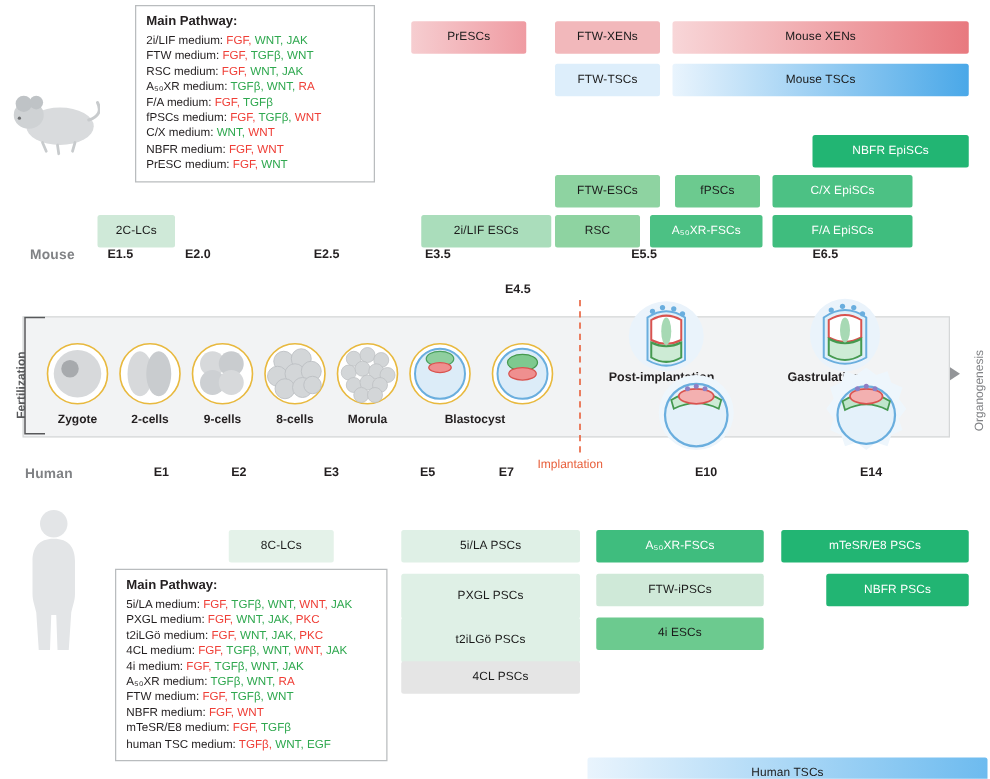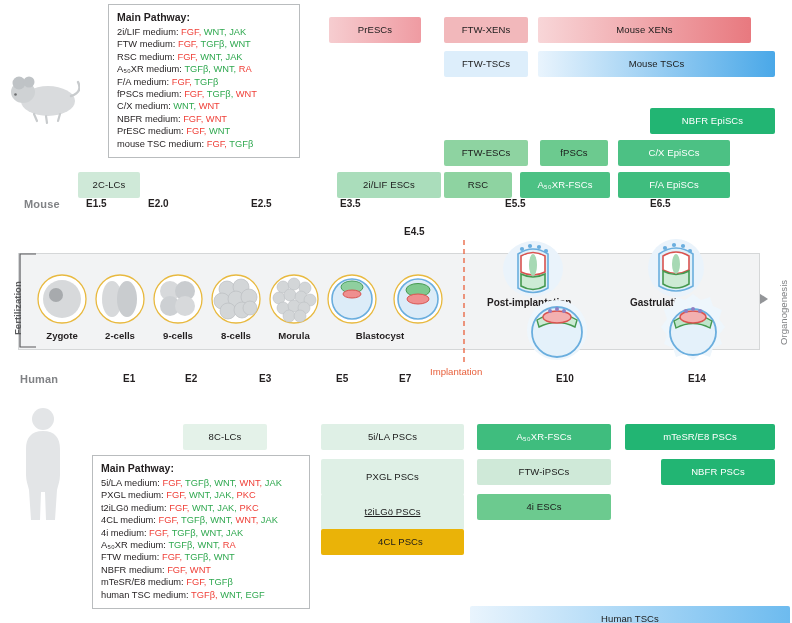--- a/index.html
+++ b/index.html
@@ -143,21 +143,20 @@
   <div id="mouse-legend-rows">
       <div class="row"><span>2i/LIF medium: </span><span class="fgf">FGF, </span><span class="wnt">WNT, </span><span class="jak">JAK</span></div>
       <div class="row"><span>FTW medium: </span><span class="fgf">FGF, </span><span class="tgfb">TGFβ, </span><span class="wnt">WNT</span></div>
       <div class="row"><span>RSC medium: </span><span class="fgf">FGF, </span><span class="wnt">WNT, </span><span class="jak">JAK</span></div>
       <div class="row"><span>A₅₀XR medium: </span><span class="tgfb">TGFβ, </span><span class="wnt">WNT, </span><span class="ra">RA</span></div>
       <div class="row"><span>F/A medium: </span><span class="fgf">FGF, </span><span class="tgfb">TGFβ</span></div>
       <div class="row"><span>fPSCs medium: </span><span class="fgf">FGF, </span><span class="tgfb">TGFβ, </span><span class="wntr">WNT</span></div>
       <div class="row"><span>C/X medium: </span><span class="wnt">WNT, </span><span class="wntr">WNT</span></div>
       <div class="row"><span>NBFR medium: </span><span class="fgf">FGF, </span><span class="wntr">WNT</span></div>
       <div class="row"><span>PrESC medium: </span><span class="fgf">FGF, </span><span class="wnt">WNT</span></div>
-      <div class="row"><span>mouse TSC medium: </span><span class="fgf">FGF, </span><span class="tgfb">TGFβ</span></div>
     </div>
 </div>
 
 <div class="legend" style="left:92px; top:455px; width:218px;">
   <h4>Main Pathway:</h4>
   <div id="human-legend-rows">
       <div class="row"><span>5i/LA medium: </span><span class="fgf">FGF, </span><span class="tgfb">TGFβ, </span><span class="wnt">WNT, </span><span class="wntr">WNT, </span><span class="jak">JAK</span></div>
       <div class="row"><span>PXGL medium: </span><span class="fgf">FGF, </span><span class="wnt">WNT, </span><span class="jak">JAK, </span><span class="pkc">PKC</span></div>
       <div class="row"><span>t2iLGö medium: </span><span class="fgf">FGF, </span><span class="wnt">WNT, </span><span class="jak">JAK, </span><span class="pkc">PKC</span></div>
       <div class="row"><span>4CL medium: </span><span class="fgf">FGF, </span><span class="tgfb">TGFβ, </span><span class="wnt">WNT, </span><span class="wntr">WNT, </span><span class="jak">JAK</span></div>
@@ -170,21 +169,21 @@
     </div>
 </div>
 
 <div id="mouse-cells">
     <div class="pill" style="left: 329px; top: 17px; width: 92px; height: 26px; color: rgb(27, 27, 27); background: linear-gradient(90deg, rgb(246, 205, 208) 0%, rgb(239, 155, 162) 100%);">
       <span>PrESCs</span>
     </div>
     <div class="pill" style="left: 444px; top: 17px; width: 84px; height: 26px; color: rgb(27, 27, 27); background: rgb(242, 184, 187);">
       <span>FTW-XENs</span>
     </div>
-    <div class="pill" style="left: 538px; top: 17px; width: 213px; height: 26px; color: rgb(27, 27, 27); background: linear-gradient(90deg, rgb(248, 214, 216) 0%, rgb(232, 121, 127) 100%);">
+    <div class="pill" style="left: 538px; top: 17px; width: 237px; height: 26px; color: rgb(27, 27, 27); background: linear-gradient(90deg, rgb(248, 214, 216) 0%, rgb(232, 121, 127) 100%);">
       <span>Mouse XENs</span>
     </div>
     <div class="pill" style="left: 444px; top: 51px; width: 84px; height: 26px; color: rgb(27, 27, 27); background: rgb(221, 238, 251);">
       <span>FTW-TSCs</span>
     </div>
     <div class="pill" style="left: 538px; top: 51px; width: 237px; height: 26px; color: rgb(27, 27, 27); background: linear-gradient(90deg, rgb(233, 244, 253) 0%, rgb(74, 168, 232) 100%);">
       <span>Mouse TSCs</span>
     </div>
     <div class="pill" style="left: 650px; top: 108px; width: 125px; height: 26px; color: rgb(255, 255, 255); background: rgb(34, 181, 115);">
       <span>NBFR EpiSCs</span>
@@ -397,25 +396,25 @@
     </div>
     <div class="pill" style="left: 321px; top: 459px; width: 143px; height: 36px; color: rgb(27, 27, 27); background: rgb(223, 240, 230); align-items: center;">
       <span>PXGL PSCs</span>
     </div>
     <div class="pill" style="left: 477px; top: 459px; width: 134px; height: 26px; color: rgb(27, 27, 27); background: rgb(207, 233, 216);">
       <span>FTW-iPSCs</span>
     </div>
     <div class="pill" style="left: 661px; top: 459px; width: 114px; height: 26px; color: rgb(255, 255, 255); background: rgb(34, 181, 115);">
       <span>NBFR PSCs</span>
     </div>
-    <div class="pill" style="left: 321px; top: 494px; width: 143px; height: 36px; color: rgb(27, 27, 27); background: rgb(223, 240, 230); text-decoration: underline;">
+    <div class="pill" style="left: 321px; top: 494px; width: 143px; height: 36px; color: rgb(27, 27, 27); background: rgb(223, 240, 230);">
       <span>t2iLGö PSCs</span>
     </div>
     <div class="pill" style="left: 477px; top: 494px; width: 134px; height: 26px; color: rgb(27, 27, 27); background: rgb(108, 202, 143);">
       <span>4i ESCs</span>
     </div>
-    <div class="pill" style="left: 321px; top: 529px; width: 143px; height: 26px; color: rgb(27, 27, 27); background: #eab308; padding-left: 16px;">
+    <div class="pill" style="left: 321px; top: 529px; width: 143px; height: 26px; color: rgb(27, 27, 27); background: #e5e5e5; padding-left: 16px;">
       <span>4CL PSCs</span>
     </div>
     <div class="pill" style="left: 470px; top: 565px; width: 320px; height: 26px; color: rgb(27, 27, 27); background: linear-gradient(90deg, rgb(233, 244, 253) 0%, rgb(109, 187, 239) 100%); margin-top: 41px;">
       <span>Human TSCs</span>
     </div>
   </div>
 
 </body></html>

